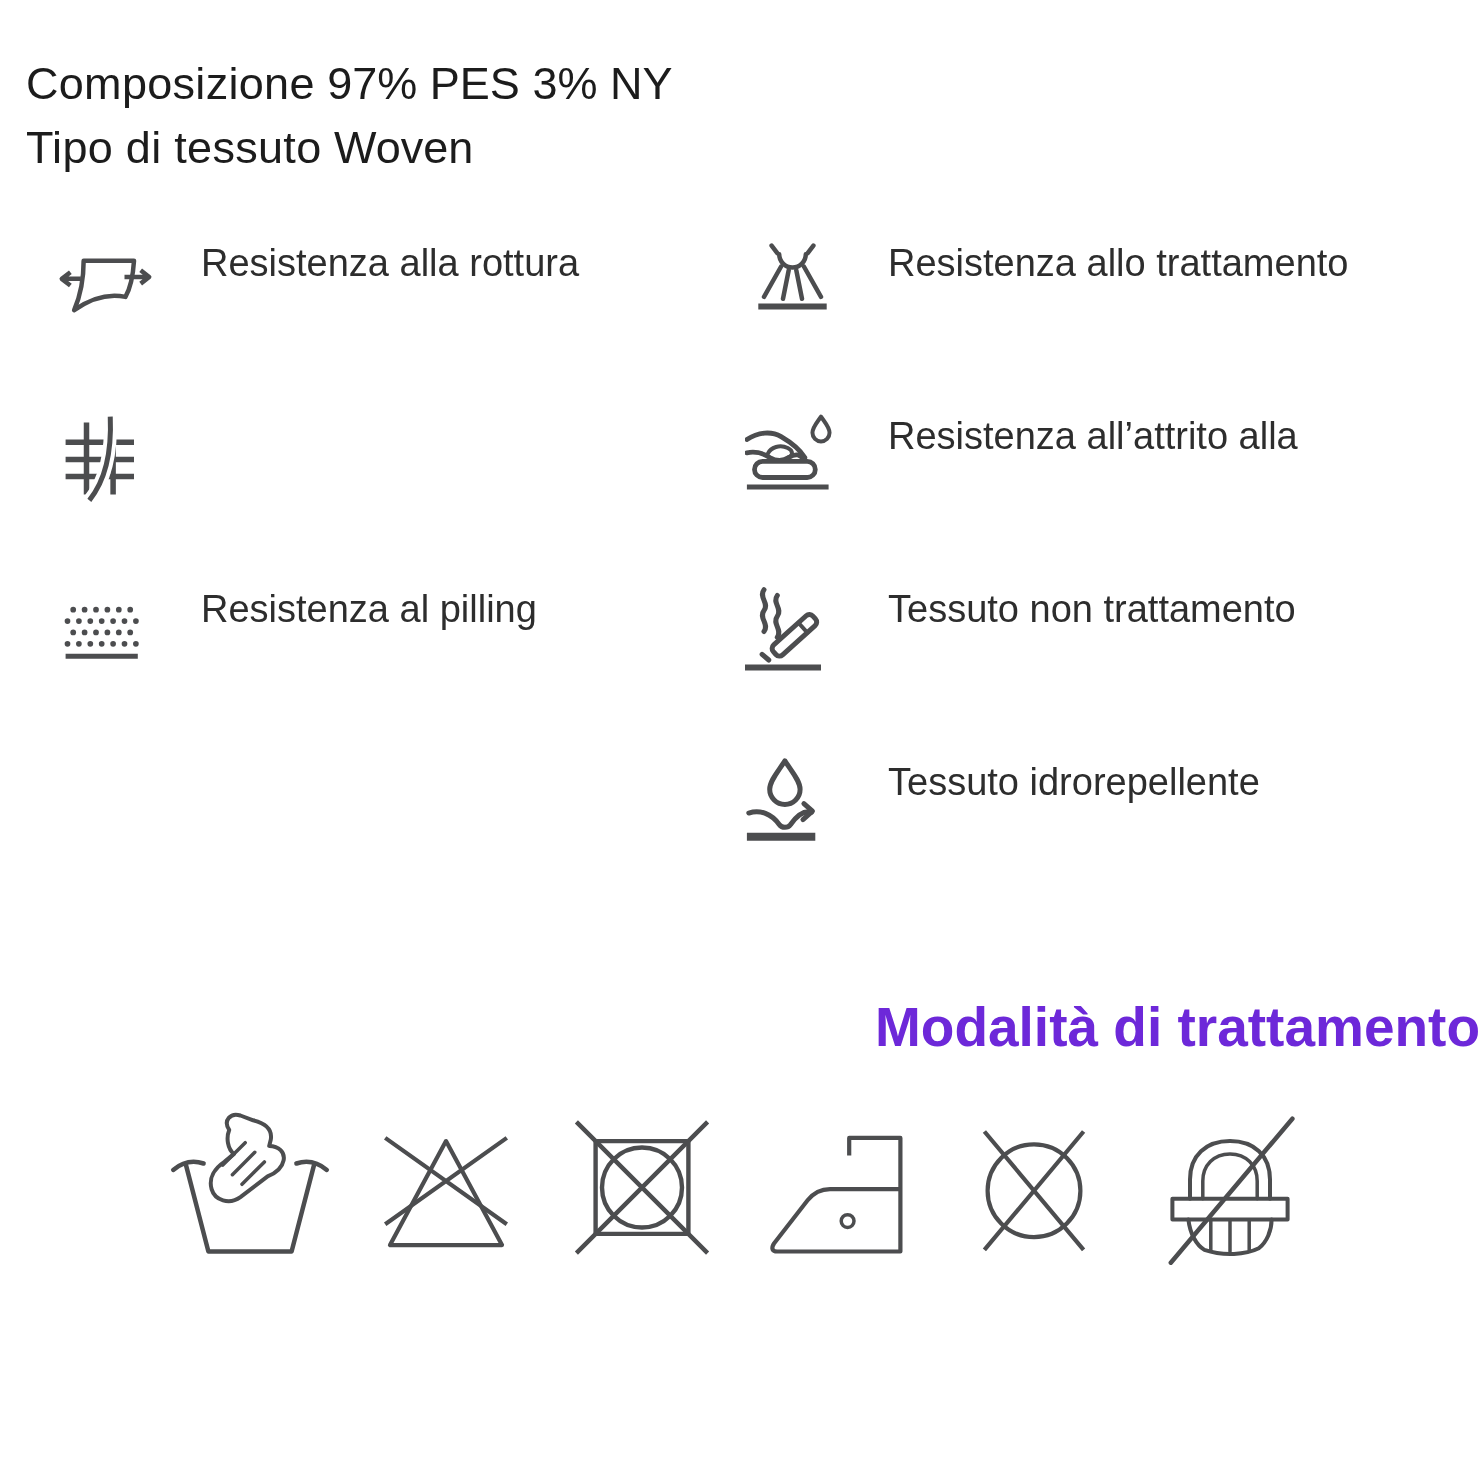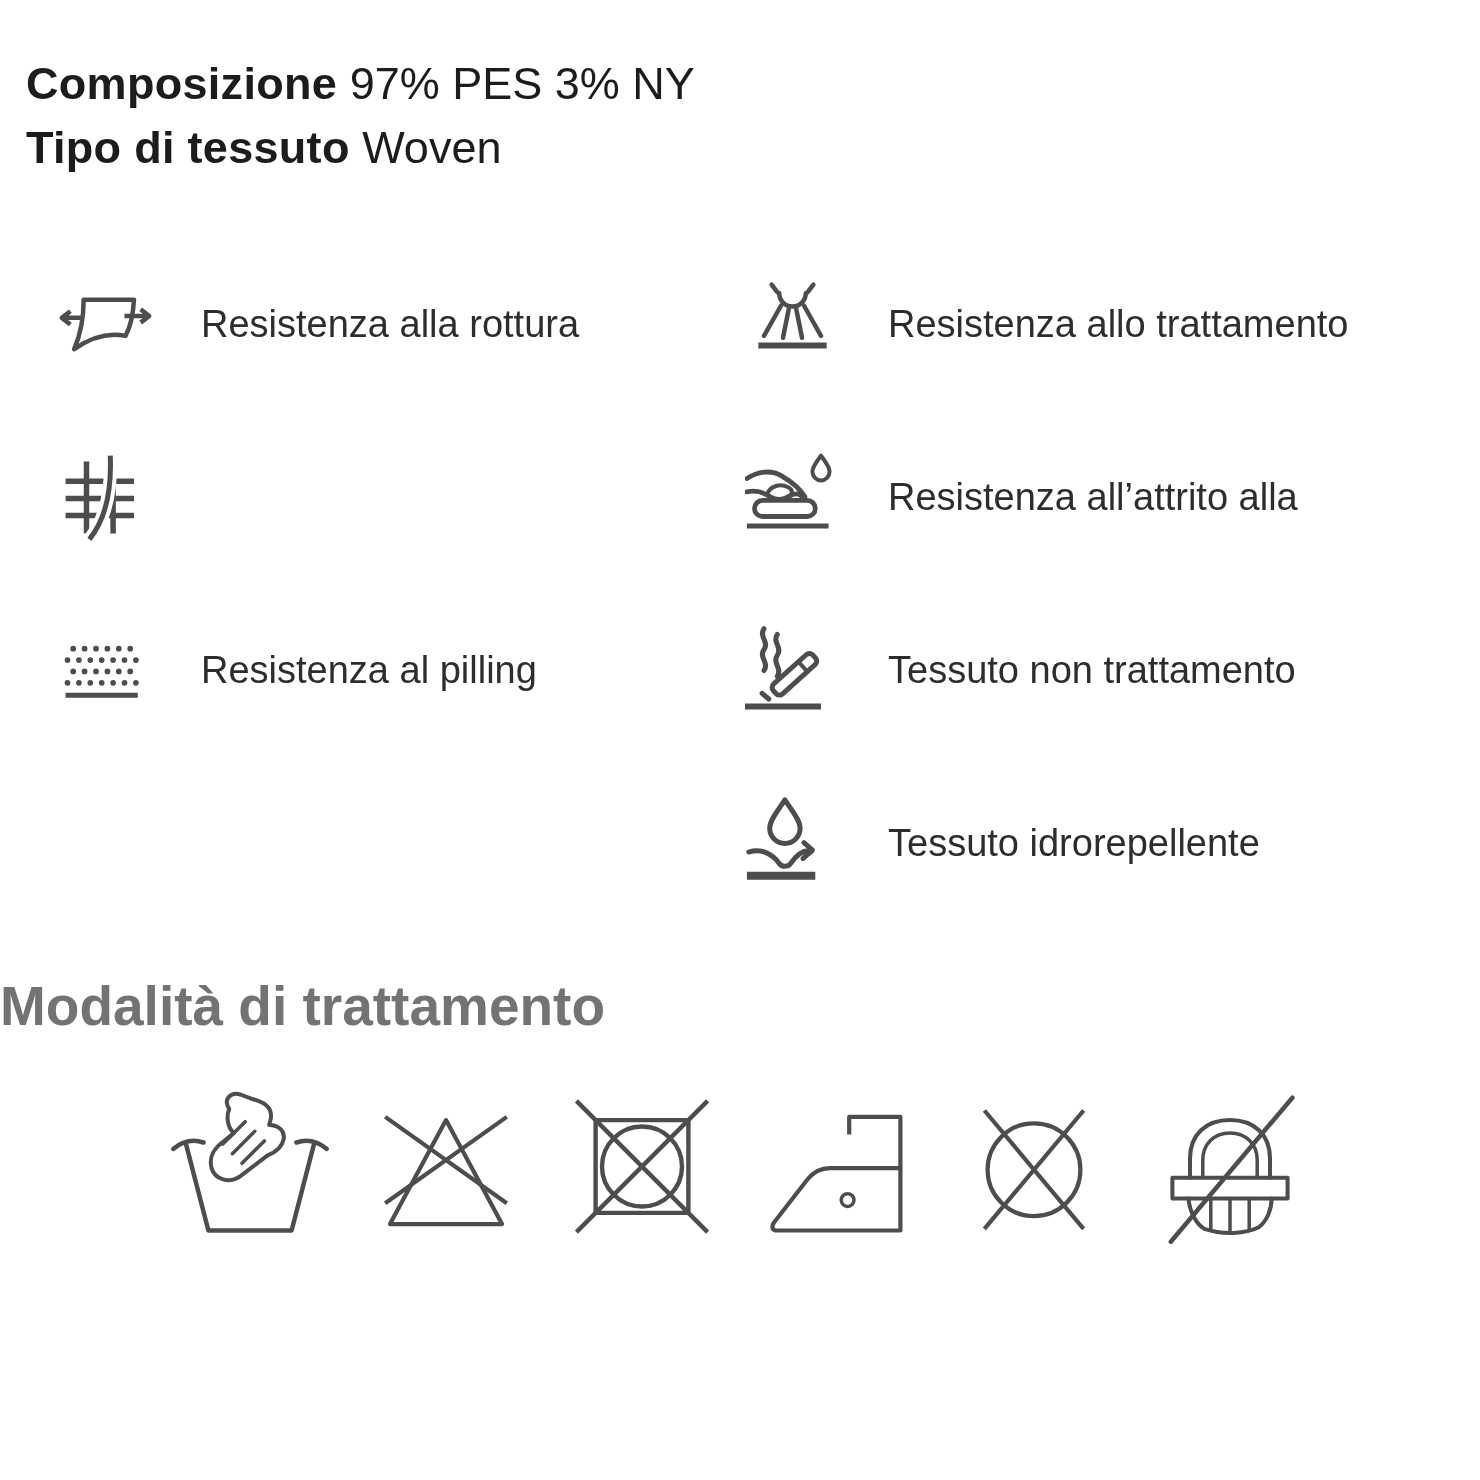--- a/index.html
+++ b/index.html
@@ -2,30 +2,30 @@
 <html><head>
 <meta charset="utf-8">
 <style>
   html,body{margin:0;padding:0;}
   body{
     width:1480px;height:1480px;background:#ffffff;
     font-family:"Liberation Sans", sans-serif;
     color:#2d2d2d;overflow:hidden;
   }
   .header{padding:52px 0 0 26px;font-size:45px;line-height:1.42;color:#1c1c1c;}
-  .header b{font-weight:700;letter-spacing:.3px;}
+  .header b{font-weight:400;letter-spacing:.3px;}
   .features{display:grid;grid-template-columns:715px 1fr;padding:58px 10px 0 30px;}
   .col{display:flex;flex-direction:column;}
-  .feature{display:flex;align-items:center;height:173px;}
+  .feature{display:flex;align-items:flex-start;height:173px;}
   .icon-box{width:95px;height:95px;flex:0 0 95px;margin:0 48px 0 28px;}
   .col-right .icon-box{margin-left:0;}
   .icon-box svg{width:100%;height:100%;display:block;}
   .label{font-size:38px;line-height:1.32;color:#2d2d2d;}
   .col-left .label{max-width:470px;}
-  .treatment-title{margin-top:44px;text-align:left;font-size:55px;font-weight:700;color:#737373;}
+  .treatment-title{margin-top:65px;text-align:right;font-size:55px;font-weight:700;color:#6d28d9;}
   .care-row{margin-top:46px;display:flex;justify-content:center;gap:36px;}
   .care-icon{width:160px;height:165px;}
   .care-icon svg{width:100%;height:100%;display:block;}
   svg *{vector-effect:non-scaling-stroke;}
 </style>
 </head>
 <body>
 
 <div class="header">
   <div><b>Composizione</b> <span>97% PES 3% NY</span></div>

